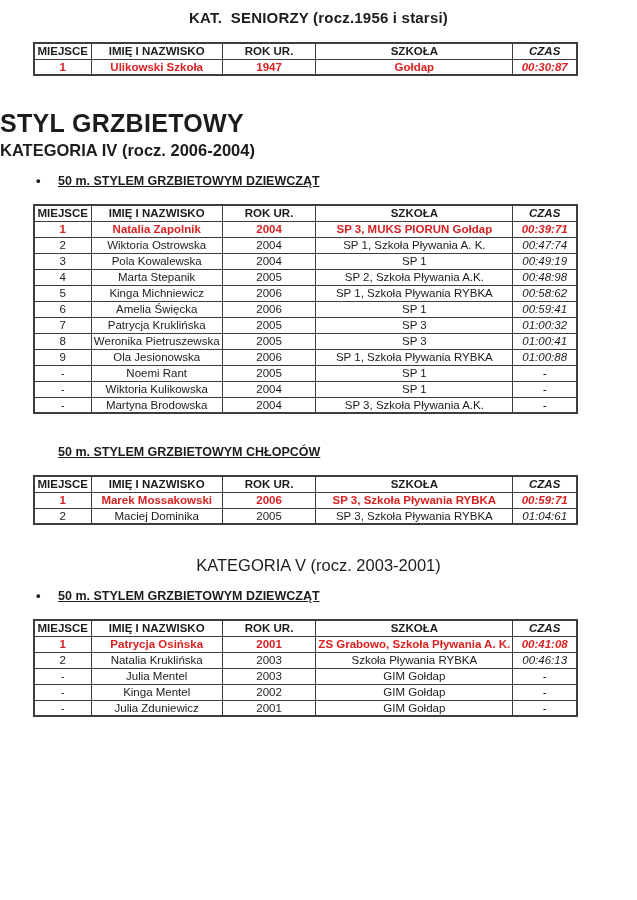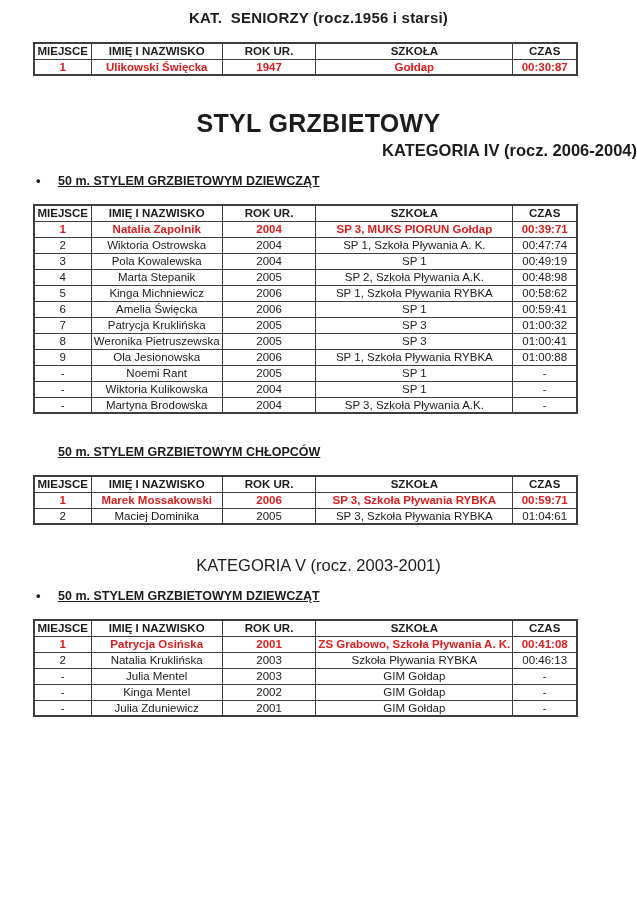--- a/index.html
+++ b/index.html
@@ -14,28 +14,27 @@
     padding-top: 9px;
   }
   .doc-title {
     text-align: center;
     font-weight: bold;
     font-size: 15px;
     white-space: pre;
     letter-spacing: 0.2px;
   }
   .big-title {
-    text-align: center;
     font-weight: bold;
     font-size: 25px;
     margin-top: 33px;
     letter-spacing: 0.3px;
   }
   .cat-title {
-    text-align: right;
+    text-align: left;
     font-weight: bold;
     font-size: 16.5px;
     margin-top: 3px;
   }
   .cat-title-v {
     text-align: center;
     font-weight: normal;
     font-size: 16.5px;
     margin-top: 31px;
   }
@@ -68,21 +67,21 @@
     padding: 0 2px;
     overflow: hidden;
     white-space: nowrap;
   }
   table.results { border: 2px solid #3d3d3d; }
   table.results th { font-weight: bold; }
   table.results th:nth-child(1), table.results td:nth-child(1) { width: 10.5%; }
   table.results th:nth-child(2), table.results td:nth-child(2) { width: 24.2%; }
   table.results th:nth-child(3), table.results td:nth-child(3) { width: 17.2%; }
   table.results th:nth-child(4), table.results td:nth-child(4) { width: 36.3%; }
-  table.results th:nth-child(5), table.results td:nth-child(5) { width: 11.8%; }
+  table.results th:nth-child(5), table.results td:nth-child(5) { width: 11.8%; font-style: italic; }
   table.results tr.hl td { color: #d92121; font-weight: bold; }
   .tbl-seniors { margin-top: 16px; }
   .tbl-cat4-girls { margin-top: 16px; }
   .tbl-cat4-boys { margin-top: 13px; }
   .tbl-cat5-girls { margin-top: 8px; }
 </style>
 </head>
 <body>
 
 <div class="doc-title">KAT.  SENIORZY (rocz.1956 i starsi)</div>
@@ -93,21 +92,21 @@
         <th>MIEJSCE</th>
         <th>IMIĘ I NAZWISKO</th>
         <th>ROK UR.</th>
         <th>SZKOŁA</th>
         <th>CZAS</th>
       </tr>
     </thead>
     <tbody>
       <tr class="hl">
         <td>1</td>
-        <td>Ulikowski Święcka</td>
+        <td>Ulikowski Szkoła</td>
         <td>1947</td>
         <td>Gołdap</td>
         <td>00:30:87</td>
       </tr>
     </tbody>
   </table>
 
 <div class="big-title">STYL GRZBIETOWY</div>
 
 <div class="cat-title">KATEGORIA IV (rocz. 2006-2004)</div>

